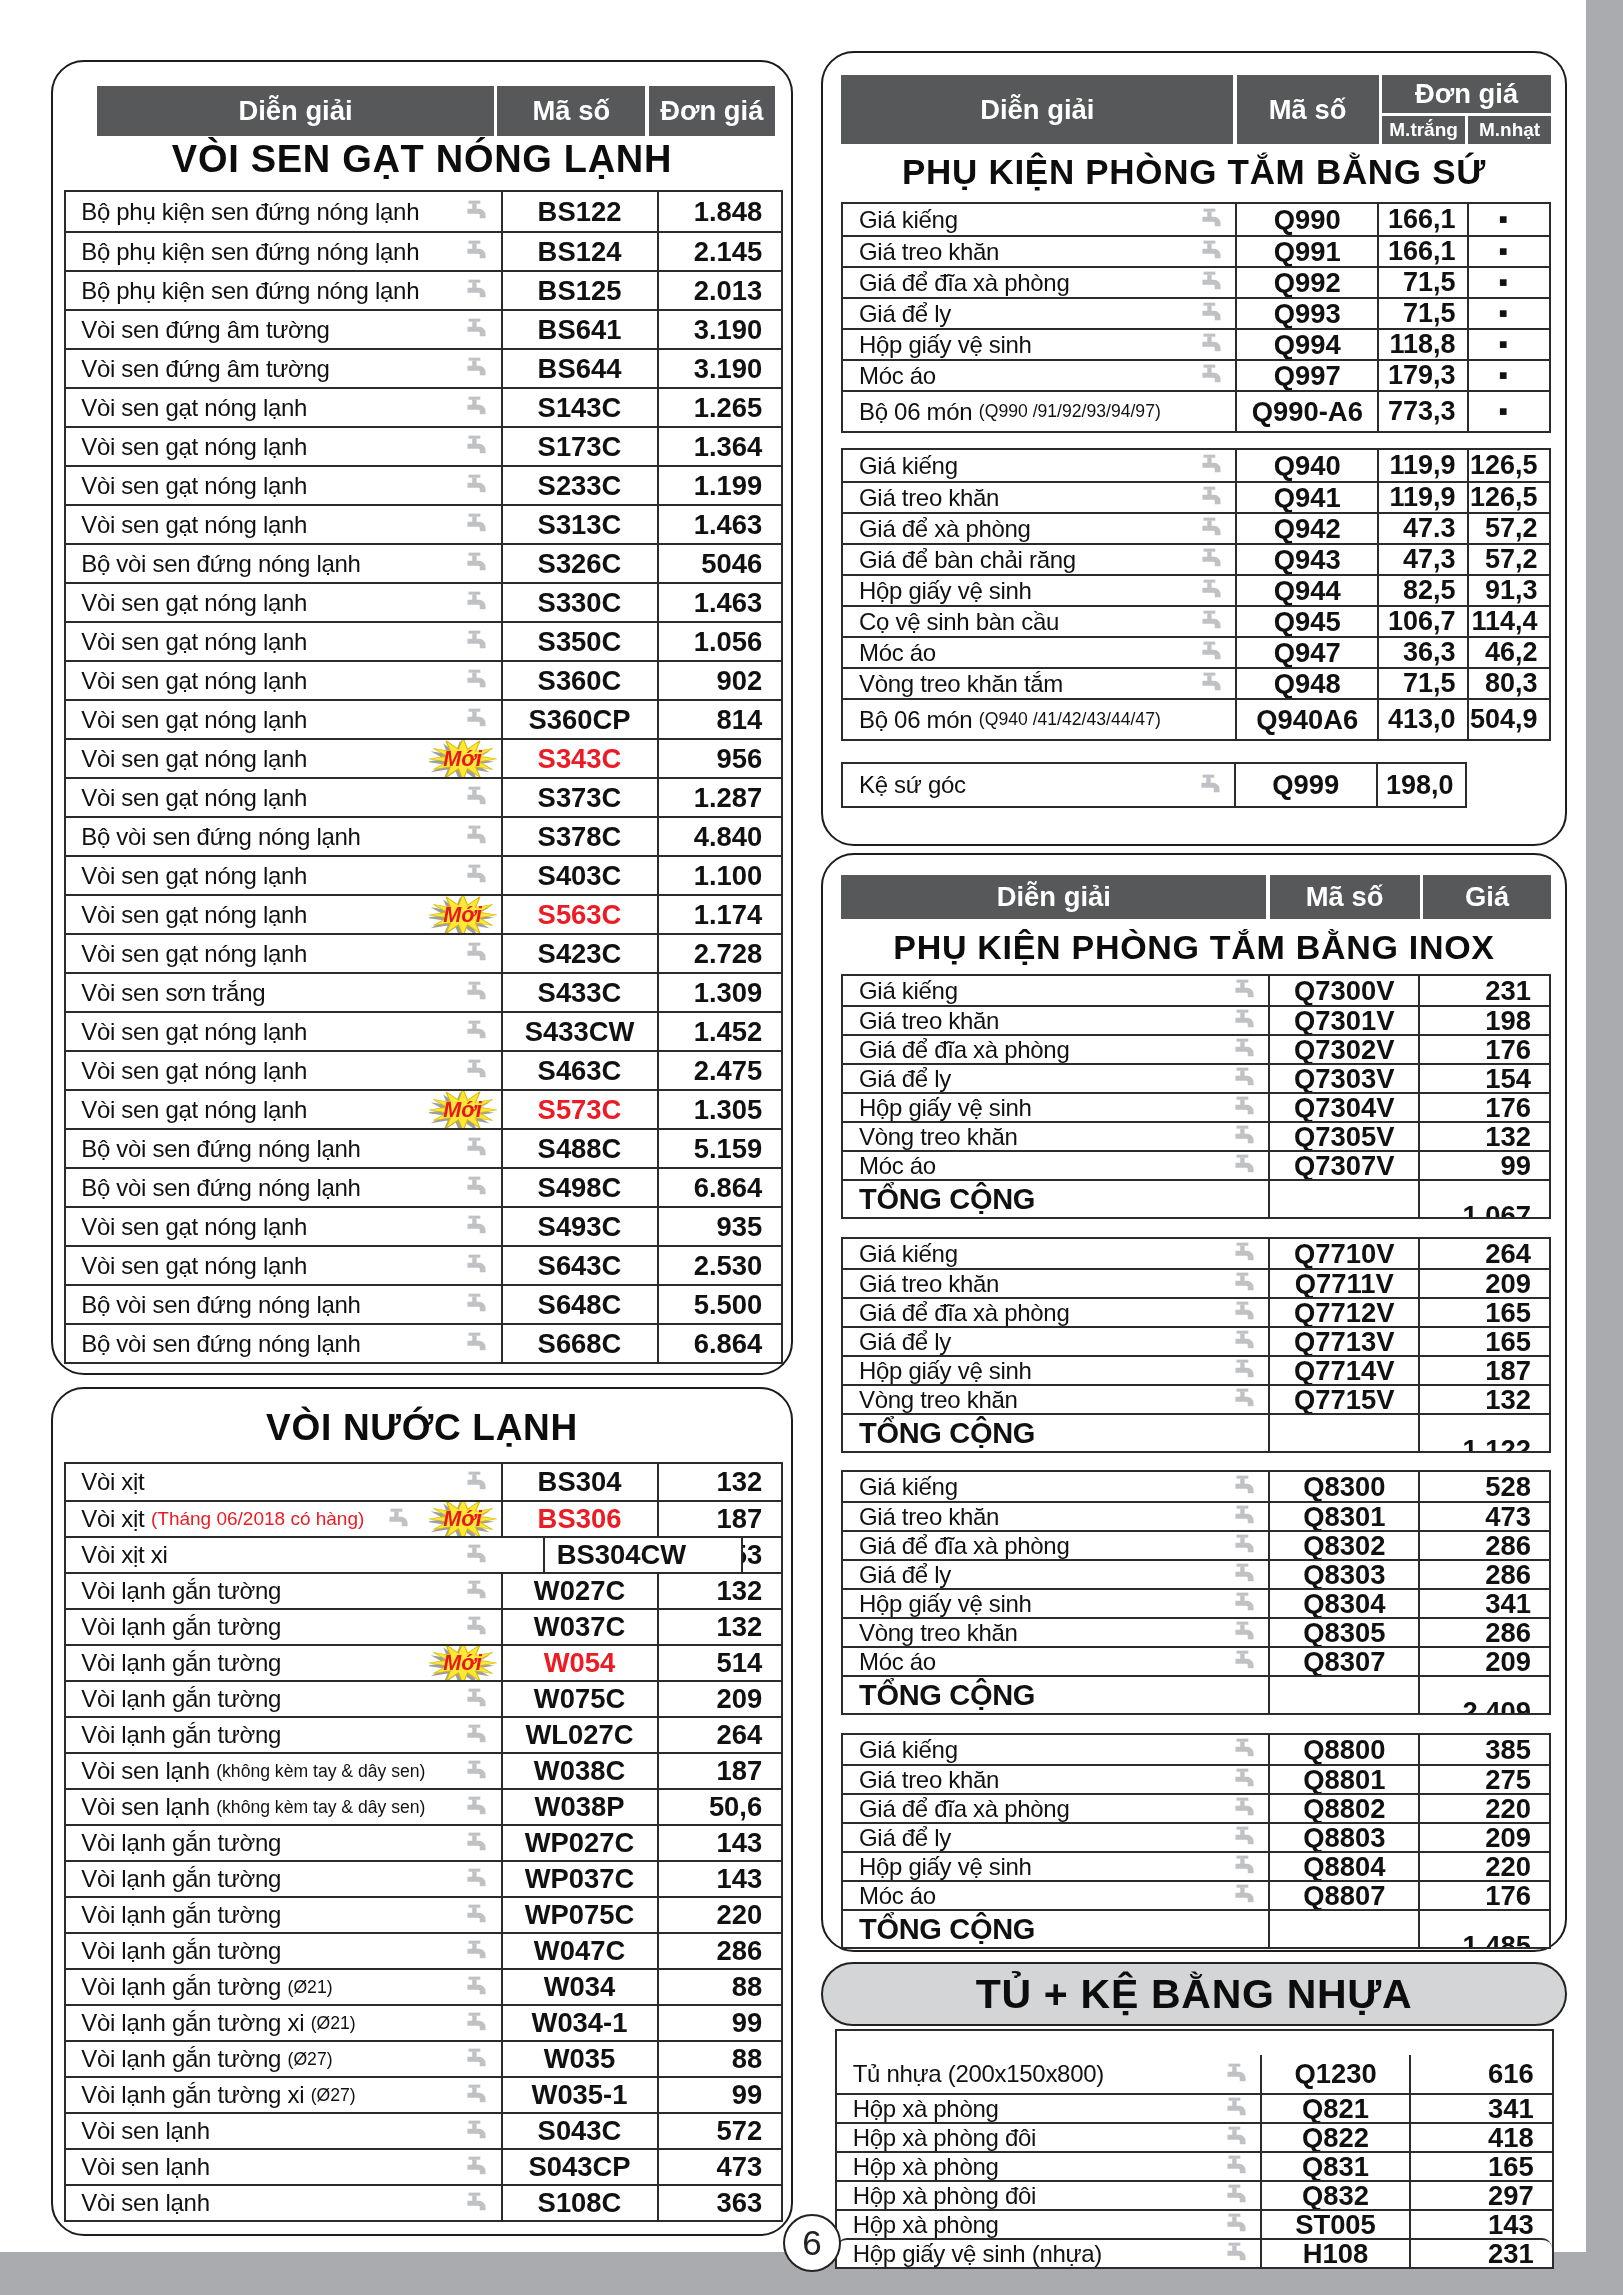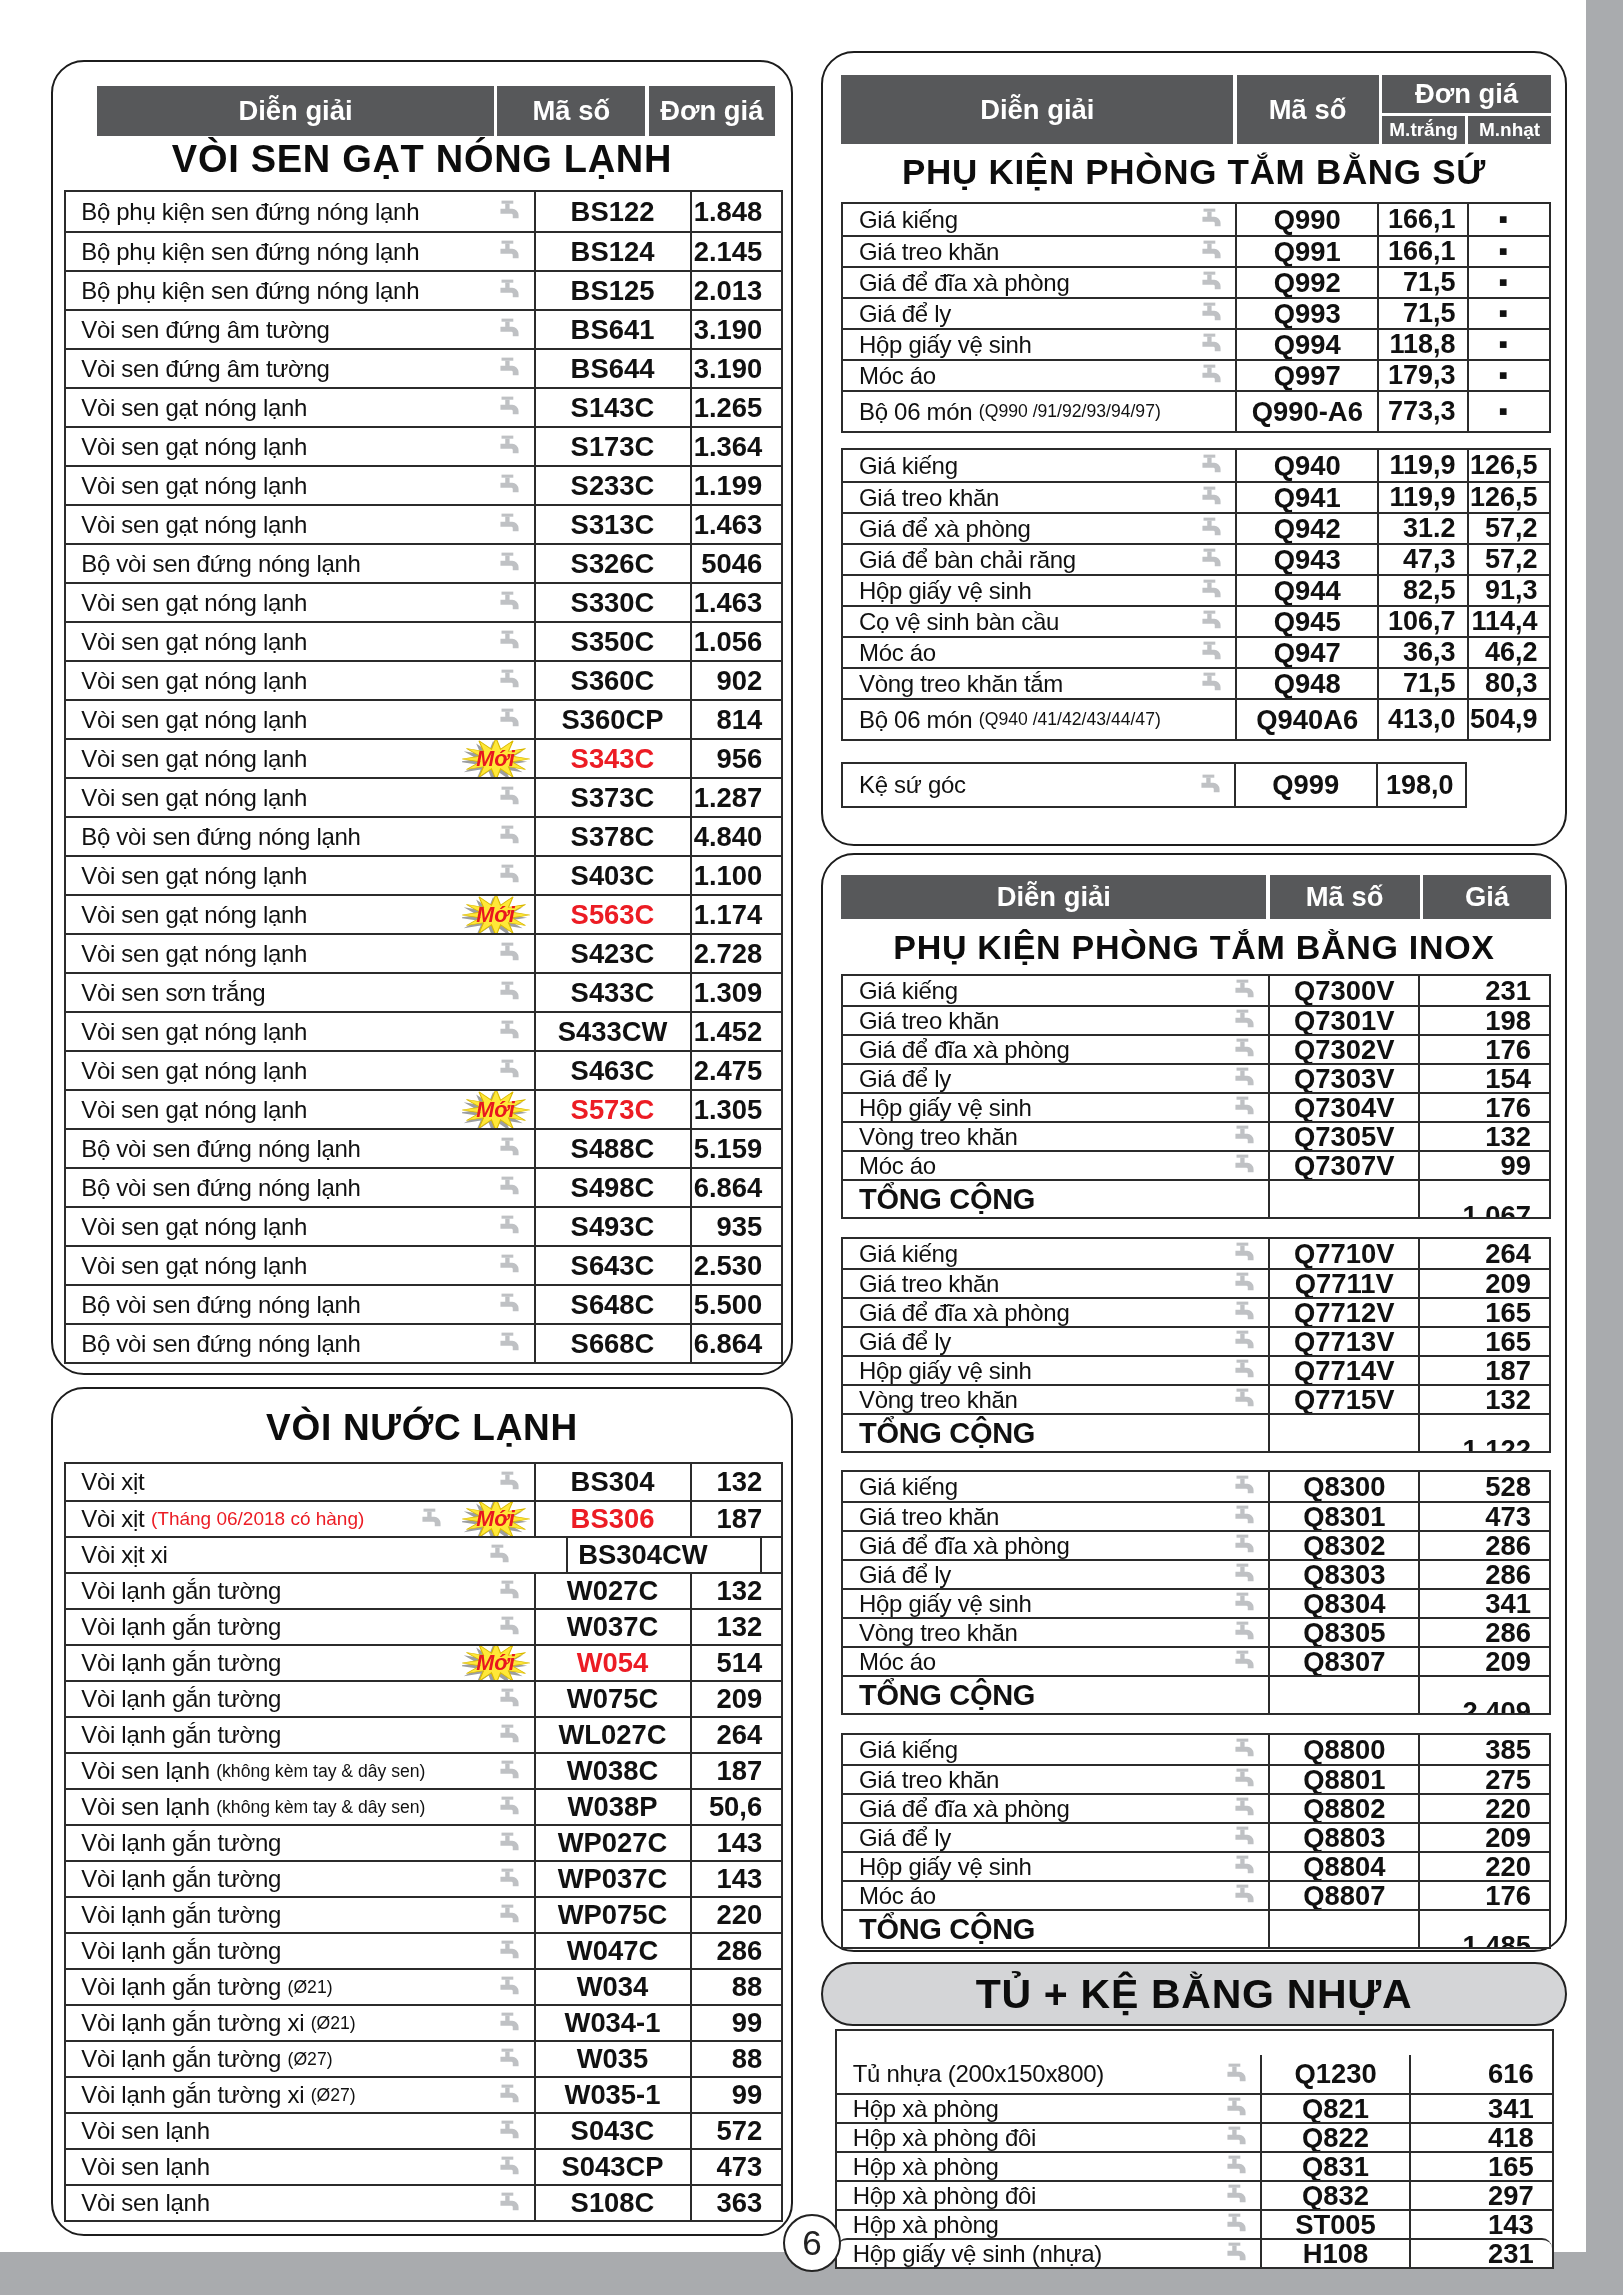--- a/index.html
+++ b/index.html
@@ -60,21 +60,21 @@
   
   .thumb{width:29px;height:29px;flex:none;margin-right:9.1px;opacity:.85}
   .thumb svg{width:100%;height:100%}
   .thumb path,.thumb rect{fill:#b4b7ba}
   .newbadge{position:relative;width:68px;height:42px;flex:none;margin-right:3.9px}
   .newbadge svg{position:absolute;inset:0;width:100%;height:100%}
   .newbadge em{position:absolute;inset:0;display:flex;align-items:center;justify-content:center;
     font-style:italic;font-weight:bold;font-size:21.6px;color:#e8171f}
 
   
-  .tblL .desc{width:468px}.tblL .code{width:156px}.tblL .price{flex:1}
+  .tblL .desc{width:435px}.tblL .code{width:156px}.tblL .price{flex:1}
   .tblC .desc{width:392px}.tblC .code{width:142px}.tblC .p1{width:90px}.tblC .p2{flex:1}
   .tblC .price{padding-right:11.8px;font-size:27px}
   .tblD .desc{width:425px}.tblD .code{width:150px}.tblD .price{flex:1}
   .tblP .desc{width:423px}.tblP .code{width:149px}.tblP .price{flex:1}
 
   #tblA{left:10.5px;top:128px;width:719px}
   #tblB{left:10.5px;top:73px;width:719px}
   #panelB .title{top:18.3px;font-size:37px}
   #panelA .title{top:76px;font-size:38px}
   #panelC .title{top:99px;font-size:35px}
@@ -947,21 +947,21 @@
           <div class="c desc">
             <span class="dlabel">Giá để xà phòng</span>
             <span class="spacer"></span>
             <span class="thumb"><svg viewBox="0 0 32 32">
                 <path d="M6 13h13a7 7 0 0 1 7 7v3.5h-6.4V20a1.6 1.6 0 0 0-1.6-1.6H6z"></path>
                 <rect x="11.3" y="7.2" width="4.8" height="6"></rect>
                 <rect x="7.2" y="4" width="13" height="3.4"></rect>
               </svg></span>
           </div>
           <div class="c code">Q942</div>
-          <div class="c price p1">31.2</div>
+          <div class="c price p1">47.3</div>
           <div class="c price p2">57,2</div>
         </div>
         <div class="r" style="height: 31px;">
           <div class="c desc">
             <span class="dlabel">Giá để bàn chải răng</span>
             <span class="spacer"></span>
             <span class="thumb"><svg viewBox="0 0 32 32">
                 <path d="M6 13h13a7 7 0 0 1 7 7v3.5h-6.4V20a1.6 1.6 0 0 0-1.6-1.6H6z"></path>
                 <rect x="11.3" y="7.2" width="4.8" height="6"></rect>
                 <rect x="7.2" y="4" width="13" height="3.4"></rect>

